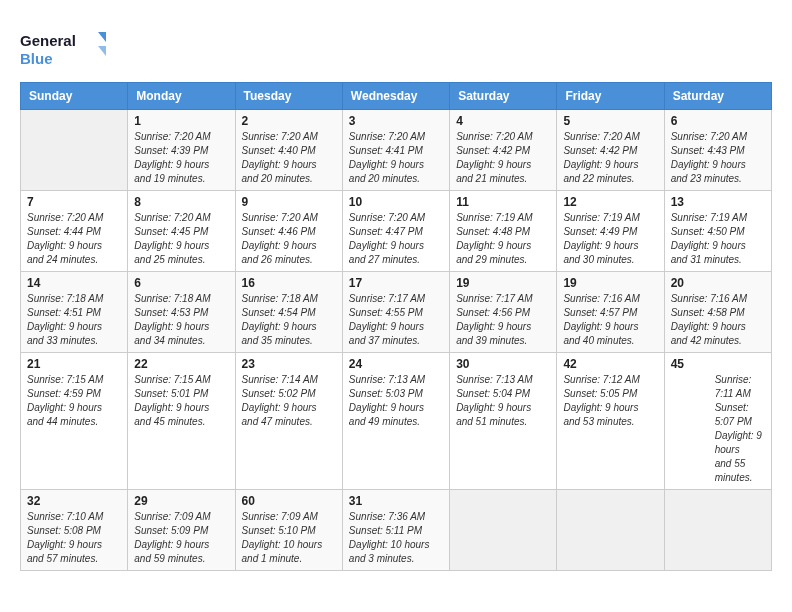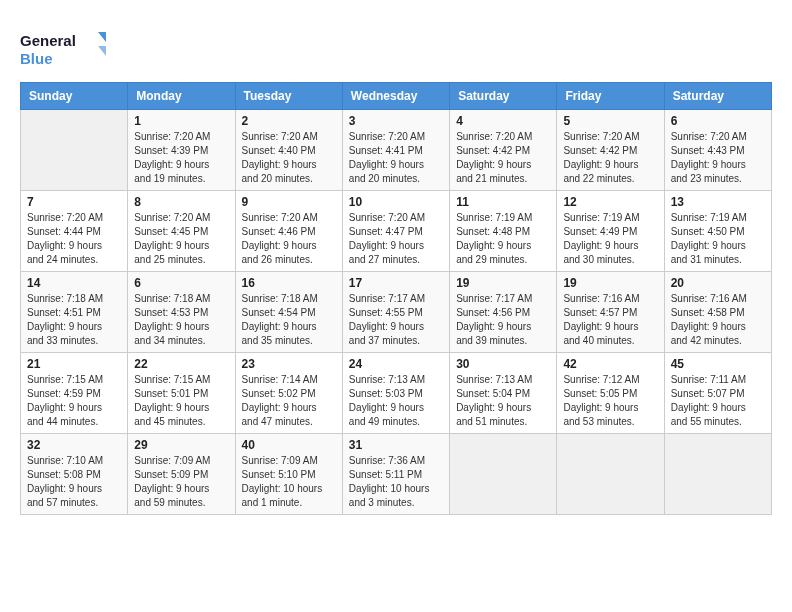--- a/index.html
+++ b/index.html
@@ -66,20 +66,21 @@
     .day-number {
       font-weight: bold;
       font-size: 12px;
       color: #222;
       margin-bottom: 2px;
     }
     .day-info {
       font-size: 10px;
       color: #333;
       line-height: 1.4;
+      font-style: italic;
     }
     .empty-cell {
       background: #f0f0f0 !important;
     }
   </style>
 </head>
 <body>
 
 <div class="header-area">
   <div class="logo">
@@ -294,21 +295,21 @@
         </td>
         <td>
           <div class="day-number">42</div>
           <div class="day-info" style="white-space: pre-line;">Sunrise: 7:12 AM
 Sunset: 5:05 PM
 Daylight: 9 hours
 and 53 minutes.</div>
         </td>
         <td>
           <div class="day-number">45</div>
-          <div class="day-info" style="white-space: pre-line;">Sunrise: 7:11 AM
+          <div class="day-info" style="white-space: pre-line; margin-left: 44px;">Sunrise: 7:11 AM
 Sunset: 5:07 PM
 Daylight: 9 hours
 and 55 minutes.</div>
         </td>
       </tr>
       <tr>
         <td>
           <div class="day-number">32</div>
           <div class="day-info" style="white-space: pre-line;">Sunrise: 7:10 AM
 Sunset: 5:08 PM
@@ -316,21 +317,21 @@
 and 57 minutes.</div>
         </td>
         <td>
           <div class="day-number">29</div>
           <div class="day-info" style="white-space: pre-line;">Sunrise: 7:09 AM
 Sunset: 5:09 PM
 Daylight: 9 hours
 and 59 minutes.</div>
         </td>
         <td>
-          <div class="day-number">40</div>
+          <div class="day-number">60</div>
           <div class="day-info" style="white-space: pre-line;">Sunrise: 7:09 AM
 Sunset: 5:10 PM
 Daylight: 10 hours
 and 1 minute.</div>
         </td>
         <td>
           <div class="day-number">31</div>
           <div class="day-info" style="white-space: pre-line;">Sunrise: 7:36 AM
 Sunset: 5:11 PM
 Daylight: 10 hours

